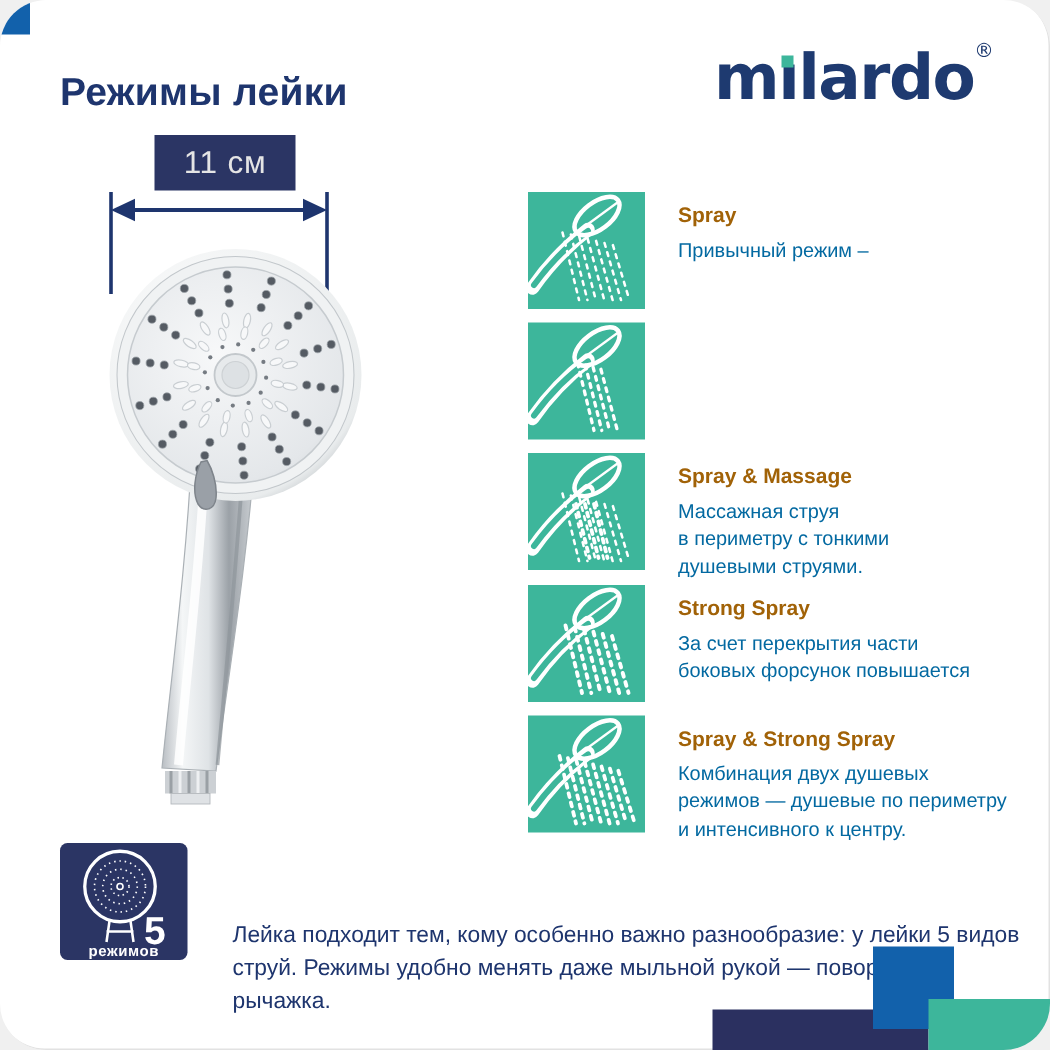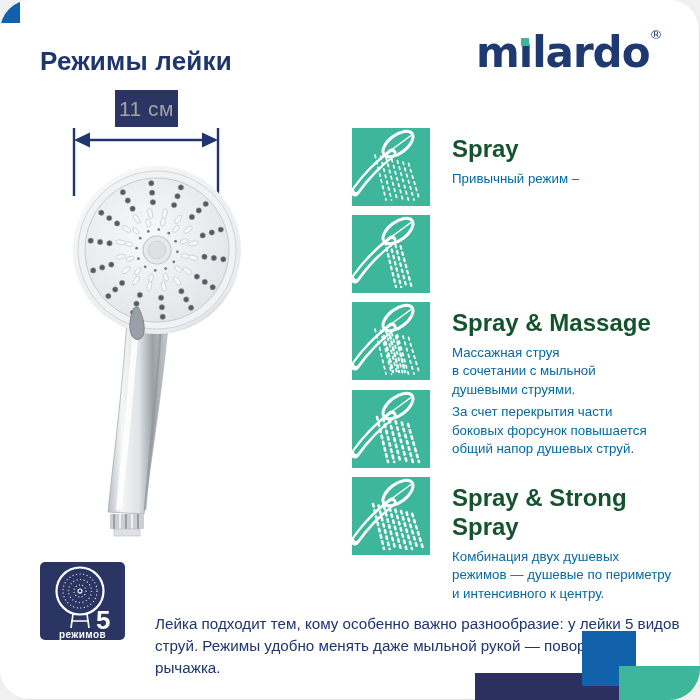--- a/index.html
+++ b/index.html
@@ -14,32 +14,32 @@
 
   
   .page-title{position:absolute;left:40px;top:46px;font-size:26px;font-weight:bold;color:#1e356e;letter-spacing:.2px;}
   .brand{position:absolute;left:476px;top:28px;font-family:"DejaVu Sans",sans-serif;
          font-weight:bold;font-size:42px;color:#1e3a70;letter-spacing:-1px;line-height:1.1;text-align:right;}
   .brand .stem{position:relative;display:inline-block;}
   .brand .brand-dot{position:absolute;left:2px;top:8px;width:8px;height:8px;background:#3db69b;}
   .brand sup{font-size:13px;font-weight:normal;vertical-align:28px;letter-spacing:0;}
 
   
-  .dim-label{position:absolute;left:103px;top:90px;width:63px;height:37px;background:#2b3564;
-             color:#a3a3a3;font-size:21px;display:flex;align-items:center;justify-content:center;letter-spacing:.5px;margin-left:12px;}
+  .dim-label{position:absolute;left:103px;top:90px;width:94px;height:37px;background:#2b3564;
+             color:#e5e5e5;font-size:21px;display:flex;align-items:center;justify-content:center;letter-spacing:.5px;}
   .dim-arrow{position:absolute;left:68px;top:126px;}
 
   
   .product{position:absolute;left:28px;top:150px;}
 
   
   .mode-row{position:absolute;left:352px;display:flex;}
   .mode-icon{width:78px;height:78px;background:#3db69b;flex:0 0 78px;}
   .mode-text{margin-left:22px;width:235px;padding-top:7px;}
-  .mode-title{font-size:24px;font-weight:bold;color:#14532d;line-height:1.2;}
+  .mode-title{font-size:14px;font-weight:bold;color:#a16207;line-height:1.2;}
   .mode-desc{margin-top:6px;font-size:13.3px;color:#0369a1;line-height:18.5px;}
 
   
   .badge{position:absolute;left:40px;top:562px;width:85px;height:78px;background:#2b3564;border-radius:5px;}
   .badge svg{display:block;}
   .badge text{font-family:"Liberation Sans",sans-serif;}
 
   
   .footer-text{position:absolute;left:155px;top:593px;width:527px;font-size:15.2px;line-height:22px;color:#1e356e;margin-top:20px;}
 
@@ -247,44 +247,44 @@
           <line x1="51" y1="34" x2="62" y2="72" stroke="#ffffff" stroke-width="1.7" stroke-dasharray="2.6 3.8" stroke-linecap="round"></line>
           <line x1="56.599999999999994" y1="35.4" x2="67.6" y2="72" stroke="#ffffff" stroke-width="1.7" stroke-dasharray="2.6 3.8" stroke-linecap="round"></line>
           <line x1="32" y1="34" x2="41" y2="70" stroke="#ffffff" stroke-width="2.5" stroke-dasharray="2.6 3.4" stroke-linecap="round"></line>
           <line x1="38" y1="34" x2="47" y2="70" stroke="#ffffff" stroke-width="2.5" stroke-dasharray="2.6 3.4" stroke-linecap="round"></line>
           <line x1="44" y1="34" x2="53" y2="70" stroke="#ffffff" stroke-width="2.5" stroke-dasharray="2.6 3.4" stroke-linecap="round"></line>
         </svg></div>
     <div class="mode-text">
       <div class="mode-title">Spray &amp; Massage</div>
       <div class="mode-desc">
         <div>Массажная струя</div>
-        <div>в сочетании с мыльной</div>
+        <div>в периметру с тонкими</div>
         <div>душевыми струями.</div>
       </div>
     </div>
   </div>
 
   <div class="mode-row" style="top:390px">
     <div class="mode-icon"><svg width="78" height="78" viewBox="0 0 78 78">
           <path d="M3,64 C14,48 26,36 40,25" stroke="#ffffff" stroke-width="9" fill="none" stroke-linecap="round"></path>
           <path d="M4,62 C15,47 27,35 40,26" stroke="#3db69b" stroke-width="4" fill="none" stroke-linecap="round"></path>
           <ellipse cx="46" cy="16" rx="17.5" ry="9" fill="none" stroke="#ffffff" stroke-width="3" transform="rotate(-37 46 16)"></ellipse>
           <line x1="31" y1="28" x2="61" y2="6" stroke="#ffffff" stroke-width="1.5"></line>
           <line x1="25" y1="27" x2="36" y2="72" stroke="#ffffff" stroke-width="2.6" stroke-dasharray="2.6 3.8" stroke-linecap="round"></line>
           <line x1="31.2" y1="28.4" x2="42.2" y2="72" stroke="#ffffff" stroke-width="2.6" stroke-dasharray="2.6 3.8" stroke-linecap="round"></line>
           <line x1="37.4" y1="29.8" x2="48.4" y2="72" stroke="#ffffff" stroke-width="2.6" stroke-dasharray="2.6 3.8" stroke-linecap="round"></line>
           <line x1="43.6" y1="31.2" x2="54.6" y2="72" stroke="#ffffff" stroke-width="2.6" stroke-dasharray="2.6 3.8" stroke-linecap="round"></line>
           <line x1="49.8" y1="32.6" x2="60.8" y2="72" stroke="#ffffff" stroke-width="2.6" stroke-dasharray="2.6 3.8" stroke-linecap="round"></line>
           <line x1="56" y1="34" x2="67" y2="72" stroke="#ffffff" stroke-width="2.6" stroke-dasharray="2.6 3.8" stroke-linecap="round"></line>
         </svg></div>
     <div class="mode-text">
+      <div class="mode-title">Strong Spray</div>
       <div class="mode-desc">
         <div>За счет перекрытия части</div>
         <div>боковых форсунок повышается</div>
-        <div>общий напор душевых струй.</div>
       </div>
     </div>
   </div>
 
   <div class="mode-row" style="top:477px">
     <div class="mode-icon"><svg width="78" height="78" viewBox="0 0 78 78">
           <path d="M3,64 C14,48 26,36 40,25" stroke="#ffffff" stroke-width="9" fill="none" stroke-linecap="round"></path>
           <path d="M4,62 C15,47 27,35 40,26" stroke="#3db69b" stroke-width="4" fill="none" stroke-linecap="round"></path>
           <ellipse cx="46" cy="16" rx="17.5" ry="9" fill="none" stroke="#ffffff" stroke-width="3" transform="rotate(-37 46 16)"></ellipse>
           <line x1="31" y1="28" x2="61" y2="6" stroke="#ffffff" stroke-width="1.5"></line>

